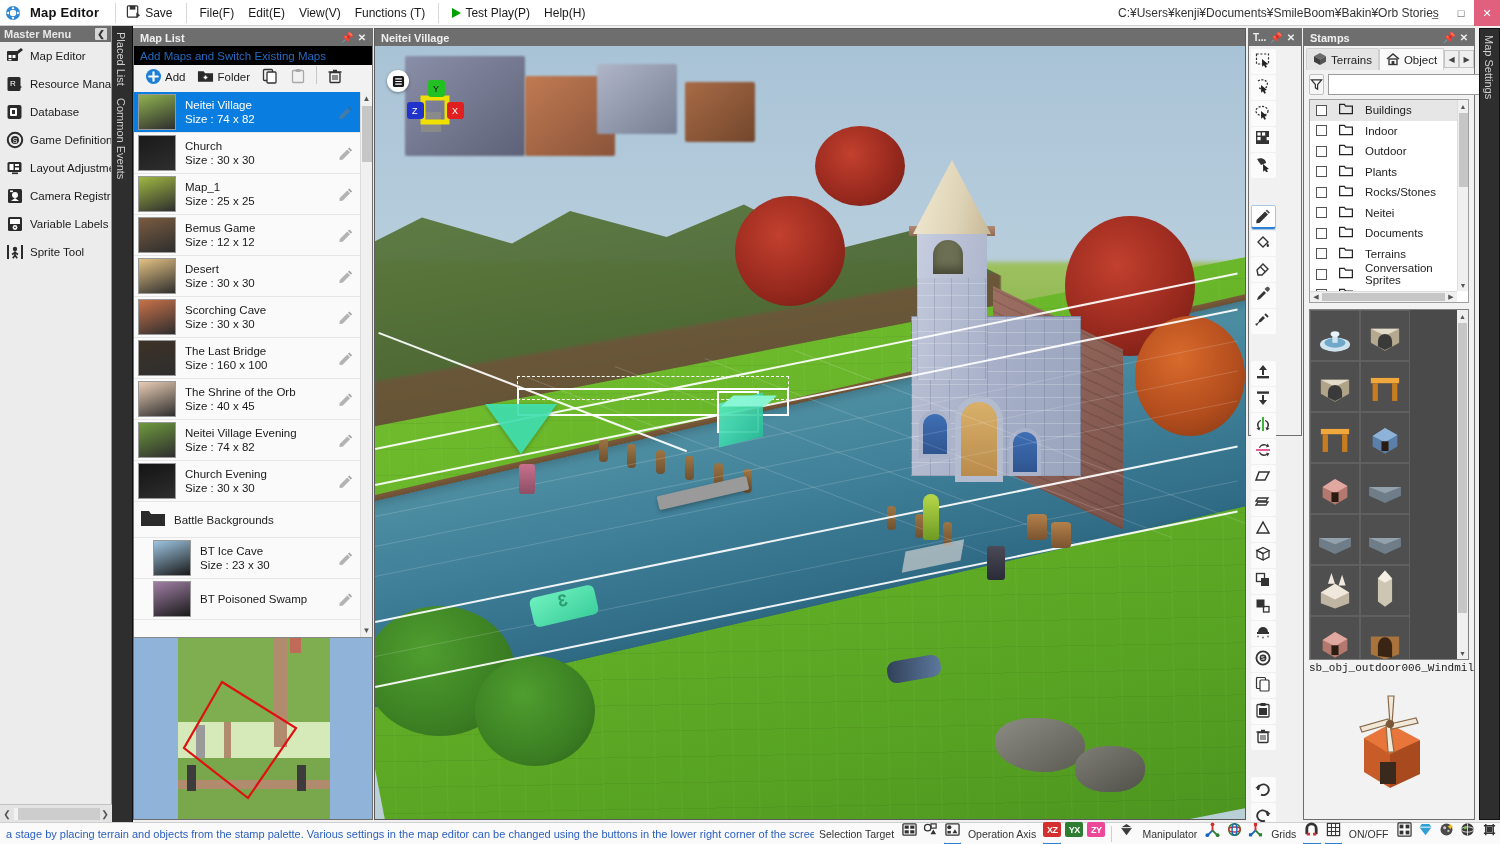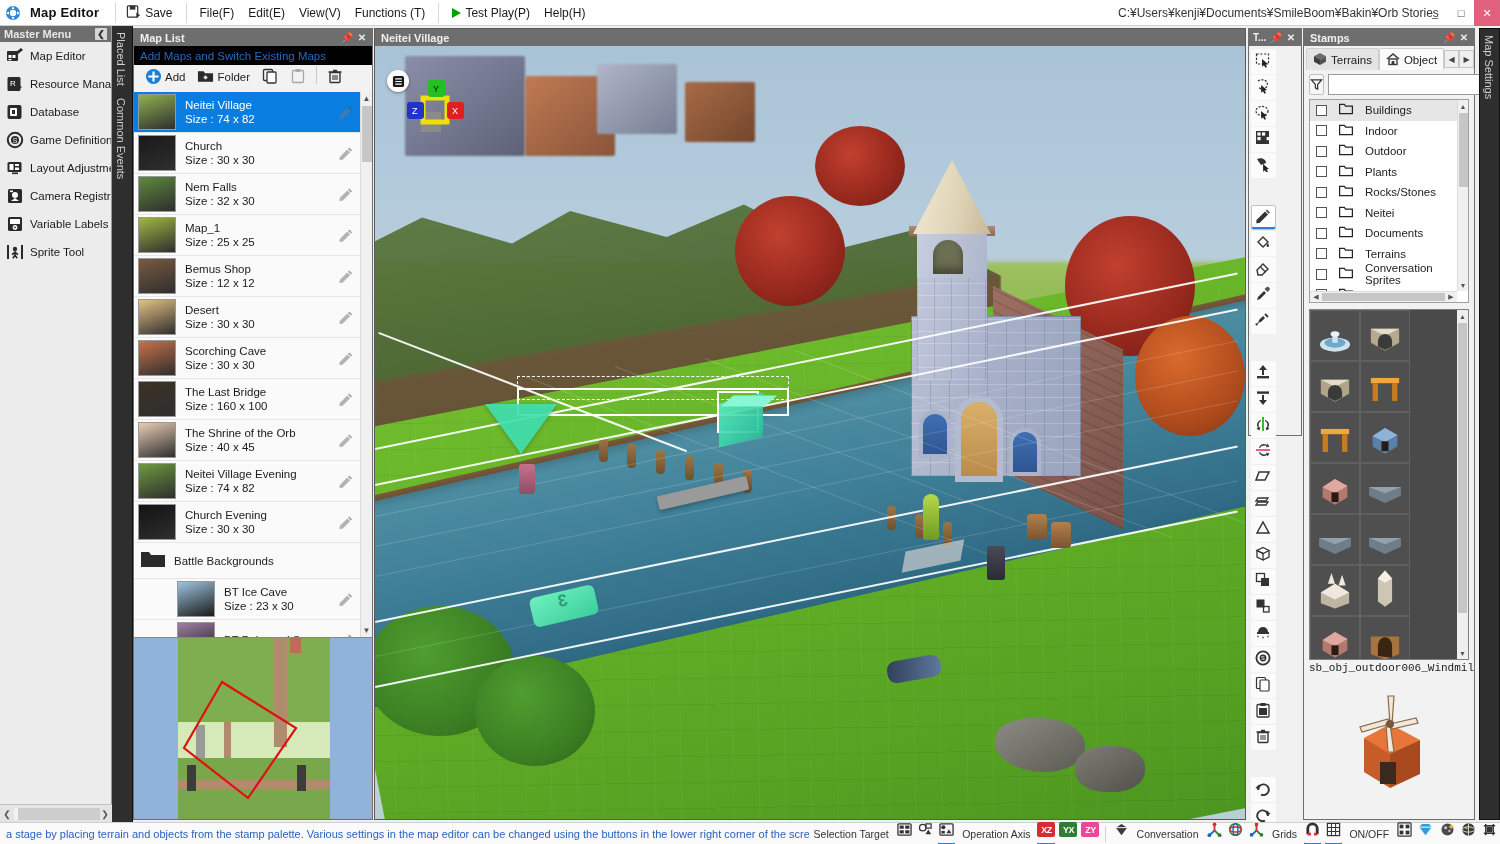--- a/index.html
+++ b/index.html
@@ -115,21 +115,21 @@
   .tbtn.disabled { opacity:.38; }
   .tb-divider { width:1px;height:18px;background:#c8c8c8;margin:0 3px; }
   .ml-scrollwrap { flex:1; position:relative; overflow:hidden; background:#fafafa; }
   .ml-rows { position:absolute; left:0; top:0; right:12px; bottom:0; overflow:hidden; }
   .ml-row {
     display:flex; align-items:center; height:41px; padding-left:4px;
     border-bottom:1px solid #e6e6e6; cursor:default; position:relative;
   }
   .ml-row.sel { background:#0a7ee0; }
   .ml-row.sel .ml-name, .ml-row.sel .ml-size { color:#fff; }
-  .ml-row.indent { padding-left:43px; }
+  .ml-row.indent { padding-left:19px; }
   .ml-thumb { width:38px; height:36px; flex:0 0 38px; border:1px solid #999; background:#555; }
   .ml-txt { padding-left:9px; line-height:1.22; overflow:hidden; }
   .ml-name { font-size:11.5px; color:#1a1a1a; white-space:nowrap; }
   .ml-size { font-size:11.5px; color:#1a1a1a; white-space:nowrap; }
   .ml-pencil { position:absolute; right:8px; top:13px; opacity:.55; }
   .ml-folderrow { display:flex; align-items:center; height:36px; padding-left:6px; border-bottom:1px solid #e6e6e6; }
   .ml-folderrow .fname { font-size:11.5px; padding-left:8px; }
   .ml-vscroll {
     position:absolute; right:0; top:0; width:12px; bottom:0; background:#f0f0f0; border-left:1px solid #dcdcdc;
   }
@@ -568,45 +568,34 @@
             <div class="ml-txt">
               <div class="ml-name">Church</div>
               <div class="ml-size">Size : 30 x 30</div>
             </div>
             <span class="ml-pencil"><svg width="14" height="14" viewBox="0 0 16 16">
                 <path d="M2 12.6 L10.6 4 l3.2 3.2 L5.2 15.8 1.6 15.9z" fill="#7a7a7a"></path>
                 <path d="M11.4 3.2 l1.5-1.5 3.2 3.2 -1.5 1.5z" fill="#5a5a5a"></path>
               </svg></span>
           </div>
           <div class="ml-row">
-            <div class="ml-thumb" style="background:linear-gradient(160deg,#5f8a3c,#2e2e2e);"></div>
-            <div class="ml-txt">
-              <div class="ml-name">Nem Falls</div>
-              <div class="ml-size">Size : 32 x 30</div>
-            </div>
-            <span class="ml-pencil"><svg width="14" height="14" viewBox="0 0 16 16">
-                <path d="M2 12.6 L10.6 4 l3.2 3.2 L5.2 15.8 1.6 15.9z" fill="#7a7a7a"></path>
-                <path d="M11.4 3.2 l1.5-1.5 3.2 3.2 -1.5 1.5z" fill="#5a5a5a"></path>
-              </svg></span>
-          </div>
-          <div class="ml-row">
             <div class="ml-thumb" style="background:linear-gradient(160deg,#9fb842,#2e2e2e);"></div>
             <div class="ml-txt">
               <div class="ml-name">Map_1</div>
               <div class="ml-size">Size : 25 x 25</div>
             </div>
             <span class="ml-pencil"><svg width="14" height="14" viewBox="0 0 16 16">
                 <path d="M2 12.6 L10.6 4 l3.2 3.2 L5.2 15.8 1.6 15.9z" fill="#7a7a7a"></path>
                 <path d="M11.4 3.2 l1.5-1.5 3.2 3.2 -1.5 1.5z" fill="#5a5a5a"></path>
               </svg></span>
           </div>
           <div class="ml-row">
             <div class="ml-thumb" style="background:linear-gradient(160deg,#7a5b40,#2e2e2e);"></div>
             <div class="ml-txt">
-              <div class="ml-name">Bemus Shop</div>
+              <div class="ml-name">Bemus Game</div>
               <div class="ml-size">Size : 12 x 12</div>
             </div>
             <span class="ml-pencil"><svg width="14" height="14" viewBox="0 0 16 16">
                 <path d="M2 12.6 L10.6 4 l3.2 3.2 L5.2 15.8 1.6 15.9z" fill="#7a7a7a"></path>
                 <path d="M11.4 3.2 l1.5-1.5 3.2 3.2 -1.5 1.5z" fill="#5a5a5a"></path>
               </svg></span>
           </div>
           <div class="ml-row">
             <div class="ml-thumb" style="background:linear-gradient(160deg,#e3c183,#2e2e2e);"></div>
             <div class="ml-txt">
@@ -1319,21 +1308,21 @@
       <div class="axbtn" style="background:#ec4899">ZY</div>
     </div>
 
     <div class="sb-div"></div>
     <div class="sb-btn">
       <svg width="15" height="15" viewBox="0 0 16 16">
           <path d="M8 2 L14 6 L8 14 L2 6z" fill="#3a3a3a"></path>
           <path d="M2 6h12" stroke="#fff" stroke-width="1"></path>
         </svg>
     </div>
-    <div class="sb-lbl">Conversation</div>
+    <div class="sb-lbl">Manipulator</div>
     <div class="sb-btn">
       <svg width="15" height="15" viewBox="0 0 16 16">
           <path d="M8 9 L3 14" stroke="#1565c0" stroke-width="2"></path>
           <path d="M8 9 L13 14" stroke="#2e7d32" stroke-width="2"></path>
           <path d="M8 9 V3" stroke="#d32f2f" stroke-width="2"></path>
           <circle cx="8" cy="2.5" r="2" fill="#d32f2f"></circle>
           <circle cx="2.5" cy="14" r="2" fill="#1565c0"></circle>
           <circle cx="13.5" cy="14" r="2" fill="#2e7d32"></circle>
         </svg>
     </div>

